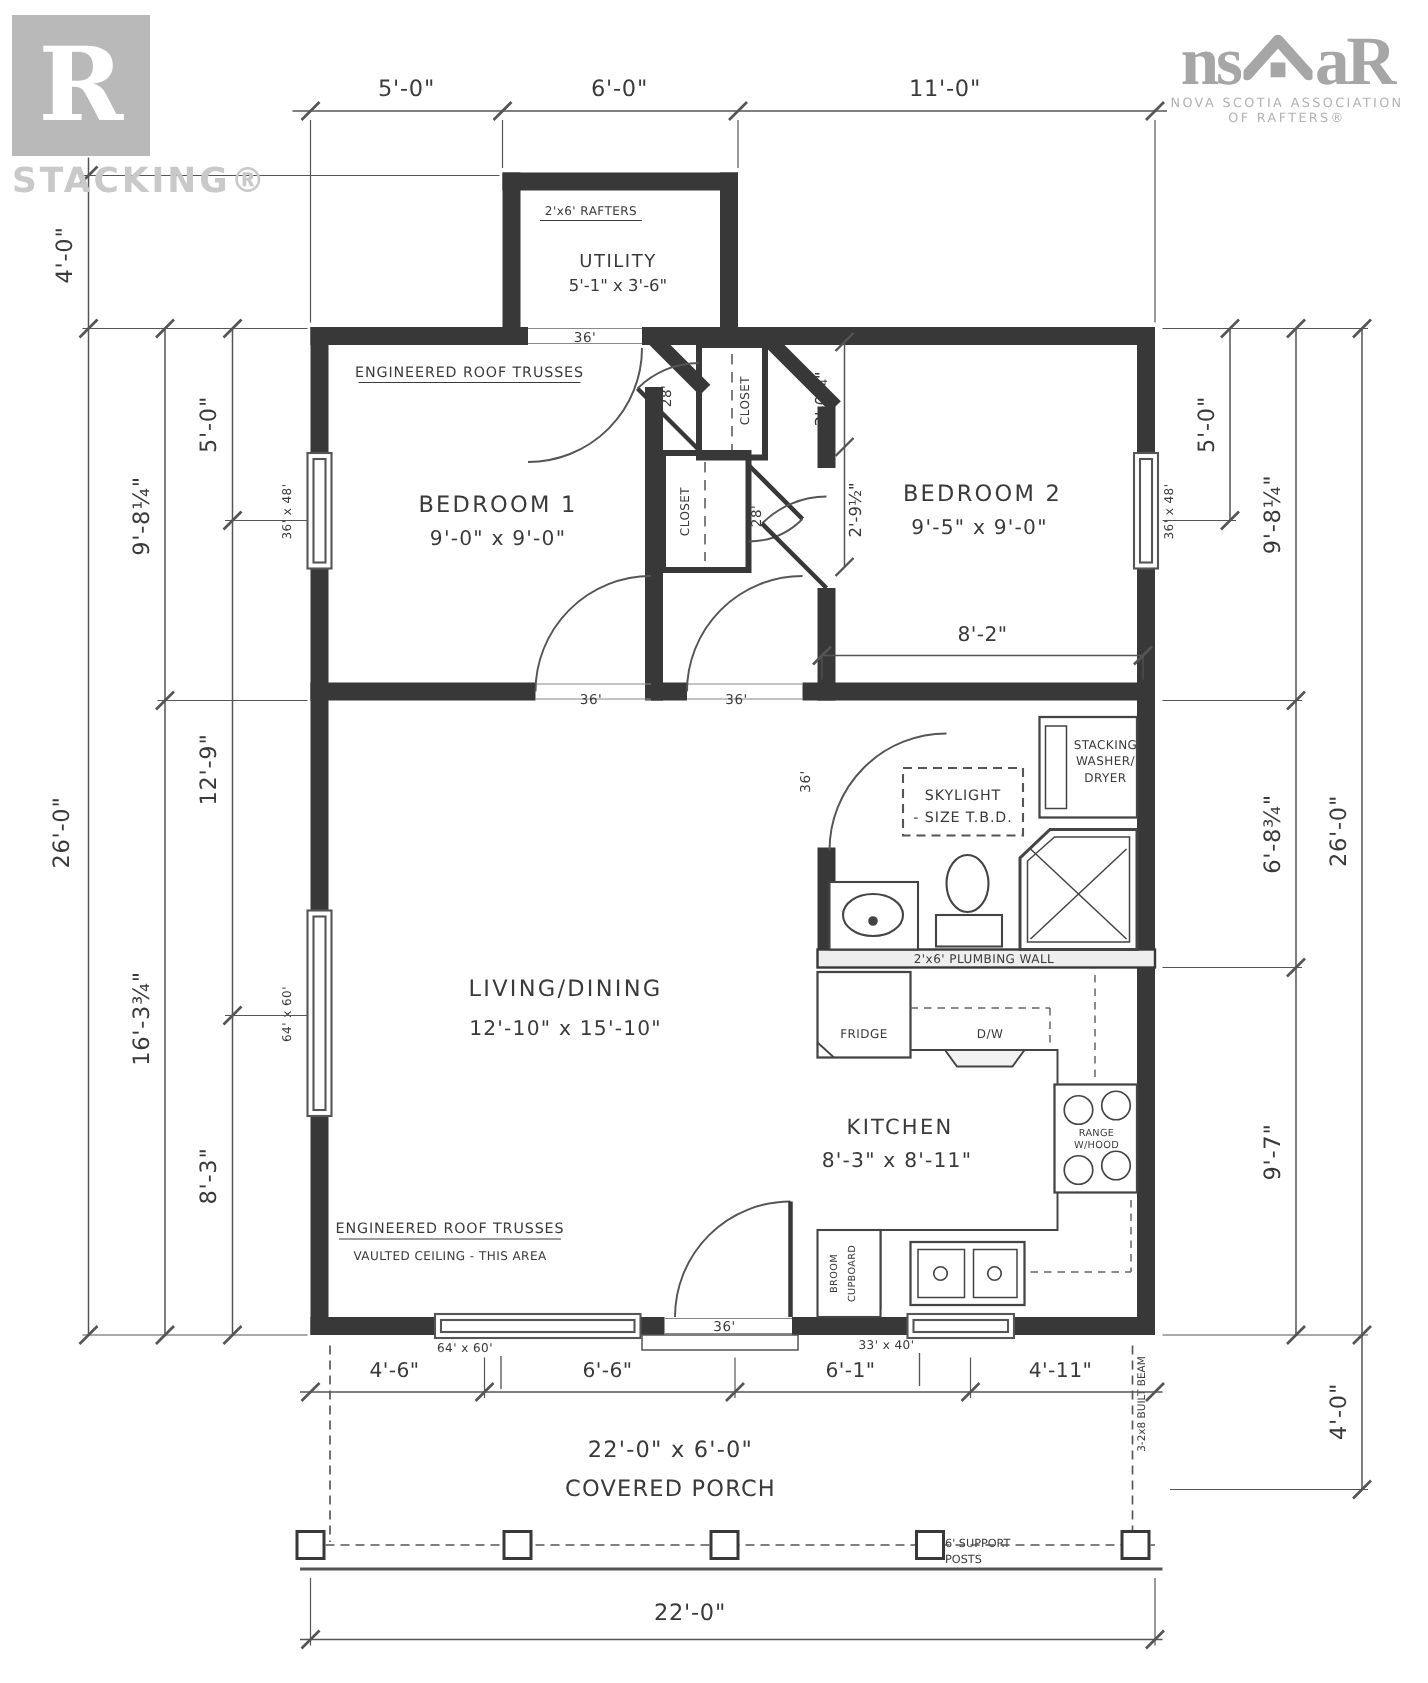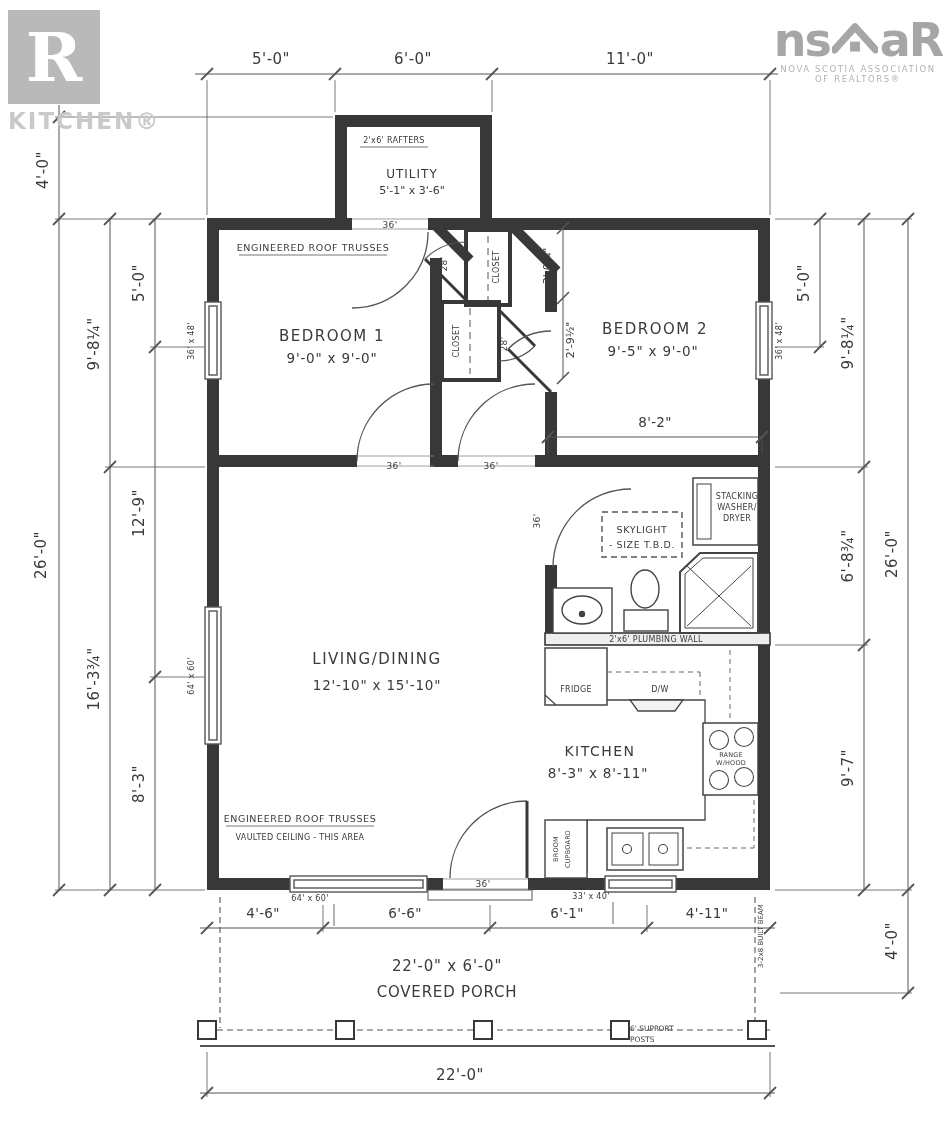--- a/index.html
+++ b/index.html
@@ -7,21 +7,21 @@
           font-family:"DejaVu Sans","Liberation Sans",sans-serif;}
   .plan-svg{position:absolute;left:0;top:0;}
   
   .realtor-logo{position:absolute;left:8px;top:10px;width:120px;text-align:left;z-index:2;}
   .realtor-box{width:92px;height:94px;background:#b9b9b9;display:flex;align-items:center;justify-content:center;}
   .realtor-r{font-family:"DejaVu Serif","Liberation Serif",serif;font-weight:bold;font-size:68px;color:#ffffff;line-height:1;}
   .realtor-word{margin-top:4px;font-size:23px;letter-spacing:2px;color:#c9c9c9;font-weight:bold;}
   
   .nsar-logo{position:absolute;right:4px;top:20px;width:180px;text-align:center;z-index:2;color:#a6a6a6;}
   .nsar-word{display:flex;align-items:flex-end;justify-content:center;gap:2px;font-weight:bold;
-             font-size:46px;line-height:0.85;color:#a6a6a6;letter-spacing:-2px;}
+             font-size:46px;line-height:0.85;color:#a6a6a6;letter-spacing:-2px;font-family:Liberation Serif, serif;}
   .nsar-sub{margin-top:4px;font-size:8.5px;letter-spacing:1.6px;color:#b2b2b2;text-align:center;}
   .nsar-sub2{font-size:8.5px;letter-spacing:1.6px;color:#b2b2b2;}
   text{fill:#3a3a3a;}
   .t-dim{font-size:15px;letter-spacing:0.5px;}
   .t-dim-sm{font-size:13.5px;letter-spacing:0.3px;}
   .t-room{font-size:15px;letter-spacing:1.5px;}
   .t-roomsub{font-size:13.5px;letter-spacing:0.8px;}
   .t-note{font-size:9.5px;letter-spacing:0.6px;}
   .t-tiny{font-size:8px;letter-spacing:0.3px;}
   .t-micro{font-size:6.5px;letter-spacing:0.2px;}
@@ -29,34 +29,34 @@
 </style>
 </head>
 <body>
 
 <div class="canvas">
 
   <div class="realtor-logo">
     <div class="realtor-box">
       <span class="realtor-r">R</span>
     </div>
-    <div class="realtor-word">KITCHEN®</div>
+    <div class="realtor-word">STACKING®</div>
   </div>
 
   <div class="nsar-logo">
     <div class="nsar-word">
       <span>ns</span>
       <svg width="46" height="40" viewBox="0 0 56 48">
         <polyline points="3,36 28,8 53,36" fill="none" stroke="#a6a6a6" stroke-width="9" stroke-linecap="round" stroke-linejoin="round"></polyline>
         <rect x="22" y="26" width="12" height="12" fill="#a6a6a6"></rect>
       </svg>
       <span>aR</span>
     </div>
     <div class="nsar-sub">NOVA SCOTIA ASSOCIATION</div>
-    <div class="nsar-sub2">OF REALTORS®</div>
+    <div class="nsar-sub2">OF RAFTERS®</div>
   </div>
 
   <svg class="plan-svg" width="952" height="1122" viewBox="0 0 952 1122">
 
     <g fill="#383838">
       <rect x="207" y="218" width="145" height="12"></rect>
       <rect x="428" y="218" width="342" height="12"></rect>
       <rect x="335" y="115" width="157" height="12"></rect>
       <rect x="335" y="115" width="12" height="115"></rect>
       <rect x="480" y="115" width="12" height="115"></rect>

